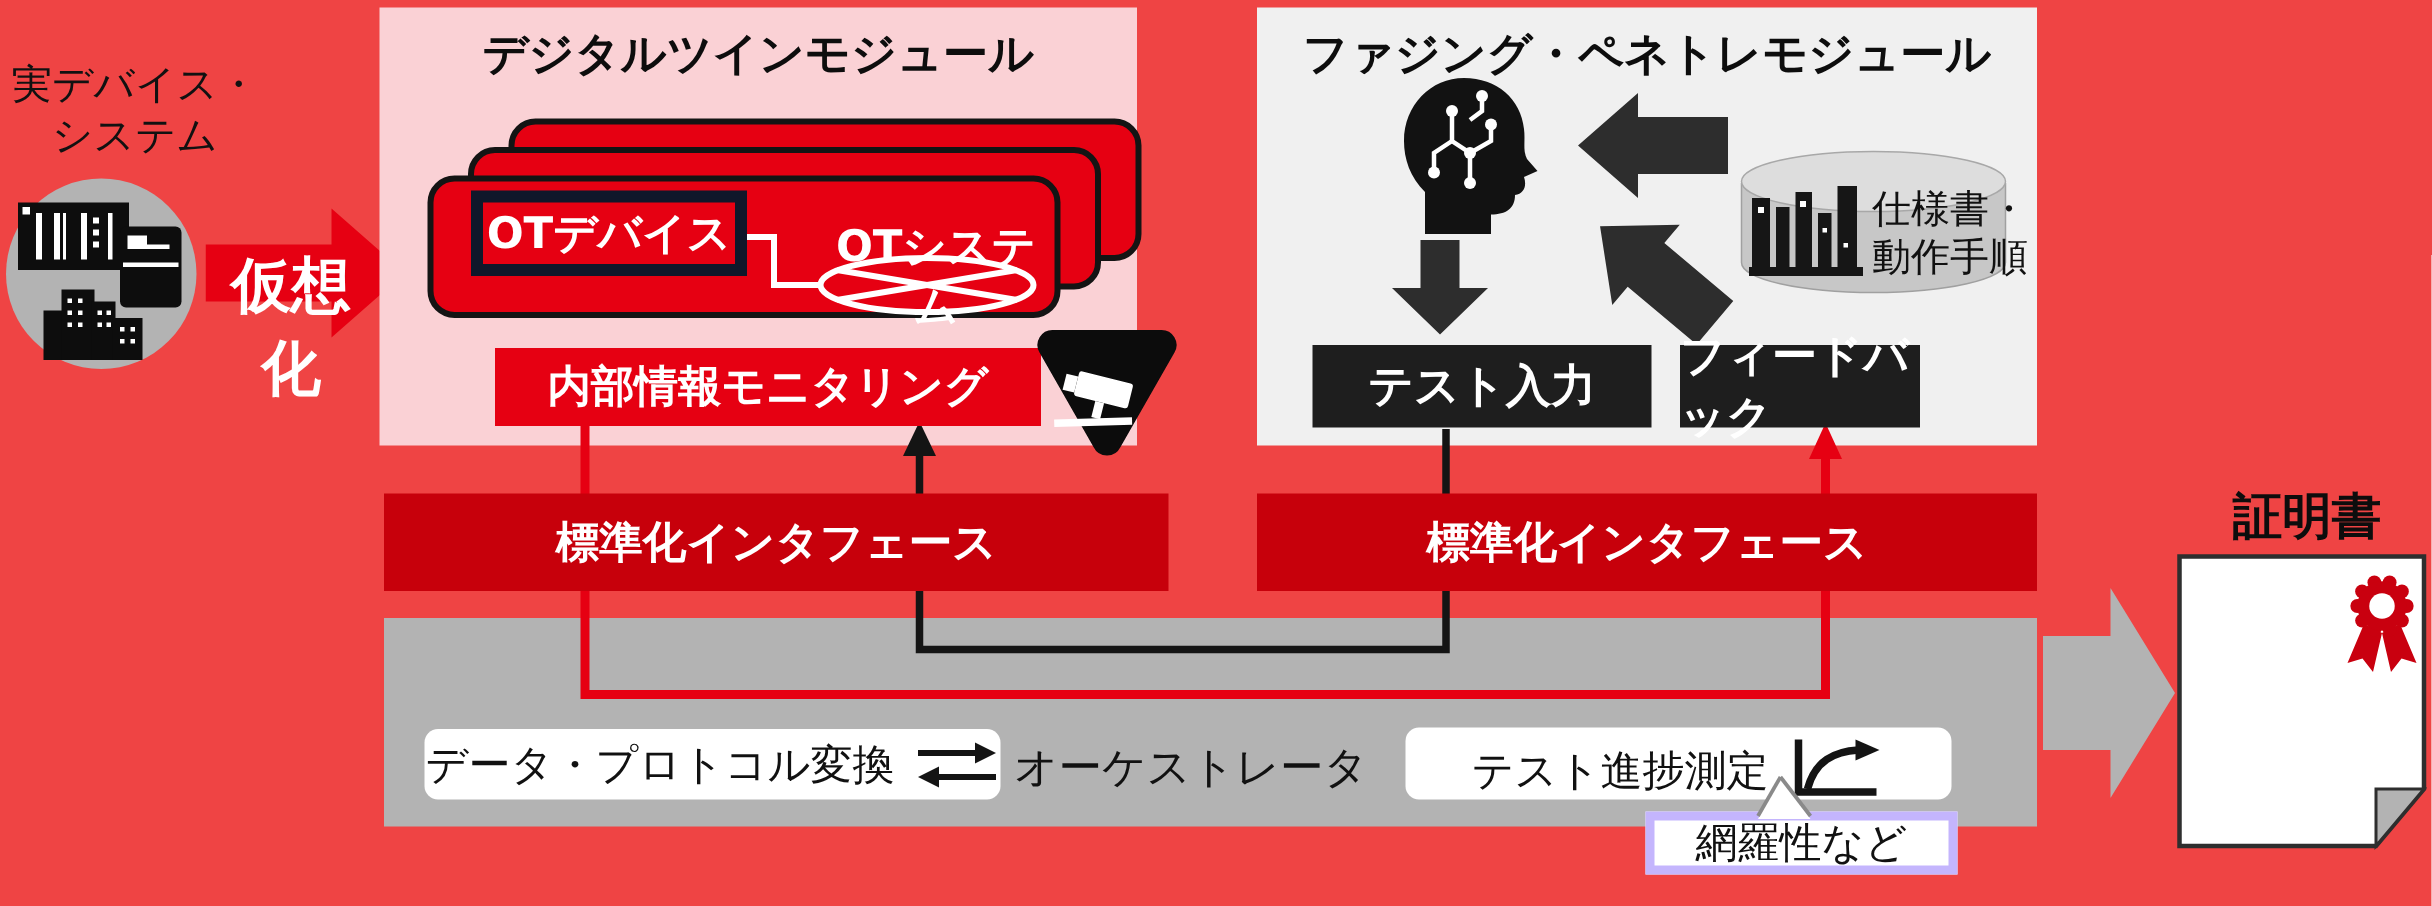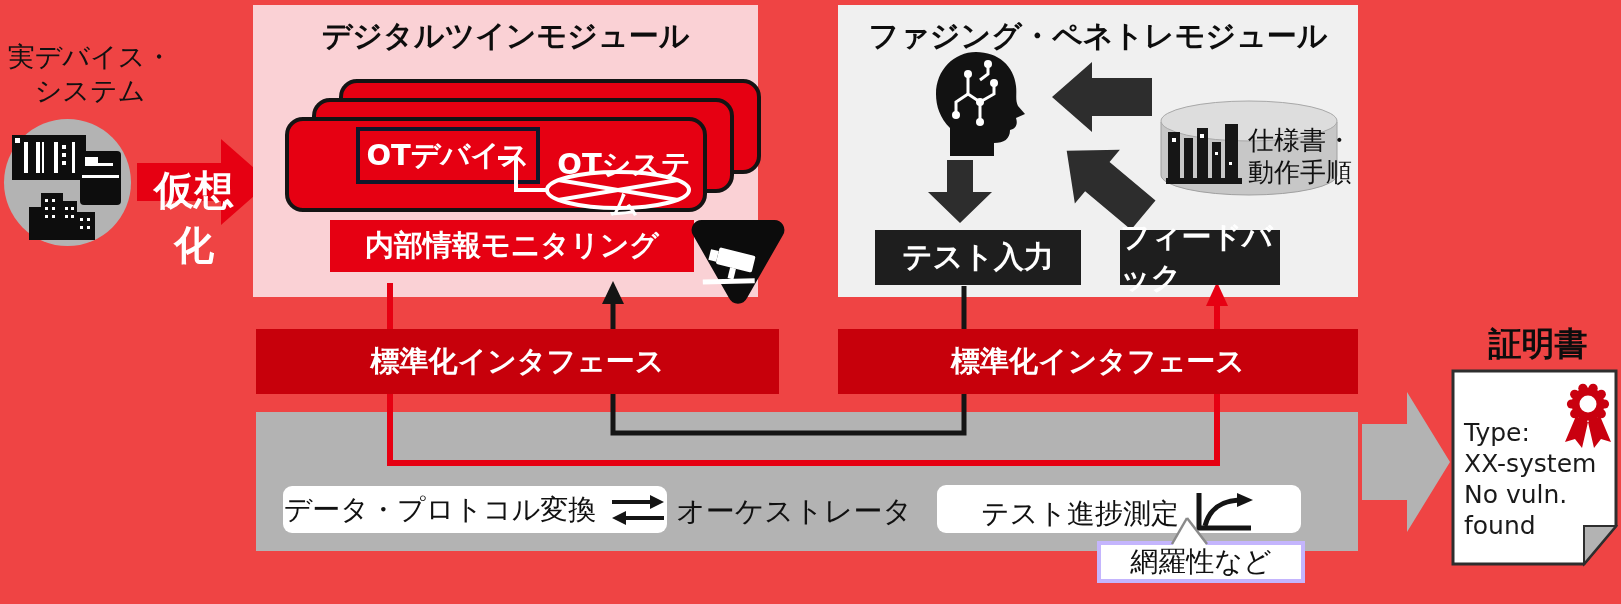--- a/index.html
+++ b/index.html
@@ -10,36 +10,36 @@
   .bold{font-weight:700;}
   .white{color:#ffffff;}
   
   .real-label{left:-2px;top:40px;width:184px;text-align:center;font-size:27px;line-height:34px;color:#111;}
   .circle{left:4px;top:119px;width:127px;height:127px;border-radius:50%;background:#b3b3b3;}
   
   .twin{left:253px;top:5px;width:505px;height:292px;background:#fad1d5;}
   .module-title{text-align:center;font-size:30px;font-weight:700;color:#0d0d0d;white-space:nowrap;}
   .twin-card{position:absolute;width:422px;height:95px;background:#e60012;border:4px solid #141414;
              border-radius:18px;box-sizing:border-box;}
-  .ot-device{left:314px;top:127px;width:184px;height:57px;border:4px solid #0f172a;box-sizing:border-box;
-             font-size:29px;font-weight:700;color:#fff;z-index:3;margin-left:42px;}
+  .ot-device{left:314px;top:127px;width:184px;height:57px;border:8px solid #0f172a;box-sizing:border-box;
+             font-size:29px;font-weight:700;color:#fff;z-index:3;}
   .ot-system{left:544px;top:127px;width:160px;text-align:center;font-size:29px;font-weight:700;color:#fff;z-index:3;margin-top:18px;}
-  .mon-bar{left:330px;top:220px;width:364px;height:52px;background:#e60012;font-size:29px;font-weight:700;color:#fff;z-index:2;}
+  .mon-bar{left:330px;top:232px;width:364px;height:52px;background:#e60012;font-size:29px;font-weight:700;color:#fff;z-index:2;}
   
   .fuzz{left:838px;top:5px;width:520px;height:292px;background:#f0f0f0;}
   .black-box{height:55px;background:#1e1e1e;font-size:30px;font-weight:700;color:#fff;z-index:2;}
   .cyl-text{left:1248px;top:124px;width:104px;font-size:26px;line-height:32px;color:#111;z-index:3;}
   
   .iface{top:329px;height:65px;background:#c7000b;font-size:29px;font-weight:700;color:#fff;z-index:2;}
   
   .orch{left:256px;top:412px;width:1102px;height:139px;background:#b3b3b3;}
   .white-pill{background:#fff;border-radius:9px;z-index:2;display:flex;align-items:center;justify-content:center;gap:14px;
               font-size:28px;color:#111;white-space:nowrap;}
   .orch-label{left:676px;top:492px;font-size:29px;color:#111;white-space:nowrap;}
-  .bubble{left:1097px;top:541px;width:208px;height:42px;background:#fff;border:4px solid #c4b5fd;box-sizing:border-box;
+  .bubble{left:1097px;top:541px;width:208px;height:42px;background:#fff;border:6px solid #c4b5fd;box-sizing:border-box;
           font-size:28px;color:#111;z-index:2;}
   
   .cert-title{left:1458px;top:322px;width:160px;text-align:center;font-size:33px;font-weight:700;color:#0d0d0d;white-space:nowrap;}
   .cert-text{left:1464px;top:417px;width:145px;font-size:25px;line-height:31px;color:#1a1a1a;z-index:3;}
   svg{display:block;}
 </style>
 </head>
 <body>
 
 <div id="canvas">
@@ -189,21 +189,21 @@
         <rect x="34" y="12" width="4" height="4"></rect>
       <rect x="49" y="30" width="3" height="3"></rect>
         <rect x="63" y="40" width="3" height="3"></rect>
     </g>
   </svg>
   <div class="abs cyl-text">
     <div>仕様書・</div>
     <div>動作手順</div>
   </div>
 
-  <div class="abs ctr black-box" style="left:875px;top:230px;width:206px;">
+  <div class="abs ctr black-box" style="left:875px;top:230px;width:226px;">
     <span>テスト入力</span>
   </div>
   <div class="abs ctr black-box" style="left:1120px;top:230px;width:160px;">
     <span>フィードバック</span>
   </div>
 
   <svg class="abs" style="left:0;top:0;z-index:1;" width="1621" height="604" viewBox="0 0 1621 604">
     <path d="M613,292 L613,433 L964,433 L964,286" fill="none" stroke="#141414" stroke-width="5"></path>
     <polygon points="613,281 602,304 624,304" fill="#141414"></polygon>
     <path d="M390,283 L390,463 L1217,463 L1217,290" fill="none" stroke="#e60012" stroke-width="6"></path>
@@ -270,20 +270,14 @@
         <circle cx="14.7" cy="33.7" r="4.6"></circle>
         <circle cx="11.5" cy="24" r="4.6"></circle>
       <circle cx="14.7" cy="14.3" r="4.6"></circle>
         <circle cx="22.9" cy="8.3" r="4.6"></circle>
         <circle cx="33.1" cy="8.3" r="4.6"></circle>
       <circle cx="41.3" cy="14.3" r="4.6"></circle>
       <circle cx="28" cy="24" r="16.5"></circle>
     </g>
     <circle cx="28" cy="24" r="8.5" fill="#fff"></circle>
   </svg>
-  <div class="abs cert-text">
-    <div>Type:</div>
-    <div>XX-system</div>
-    <div>No vuln.</div>
-    <div>found</div>
-  </div>
 
 </div>
 
 </body></html>

